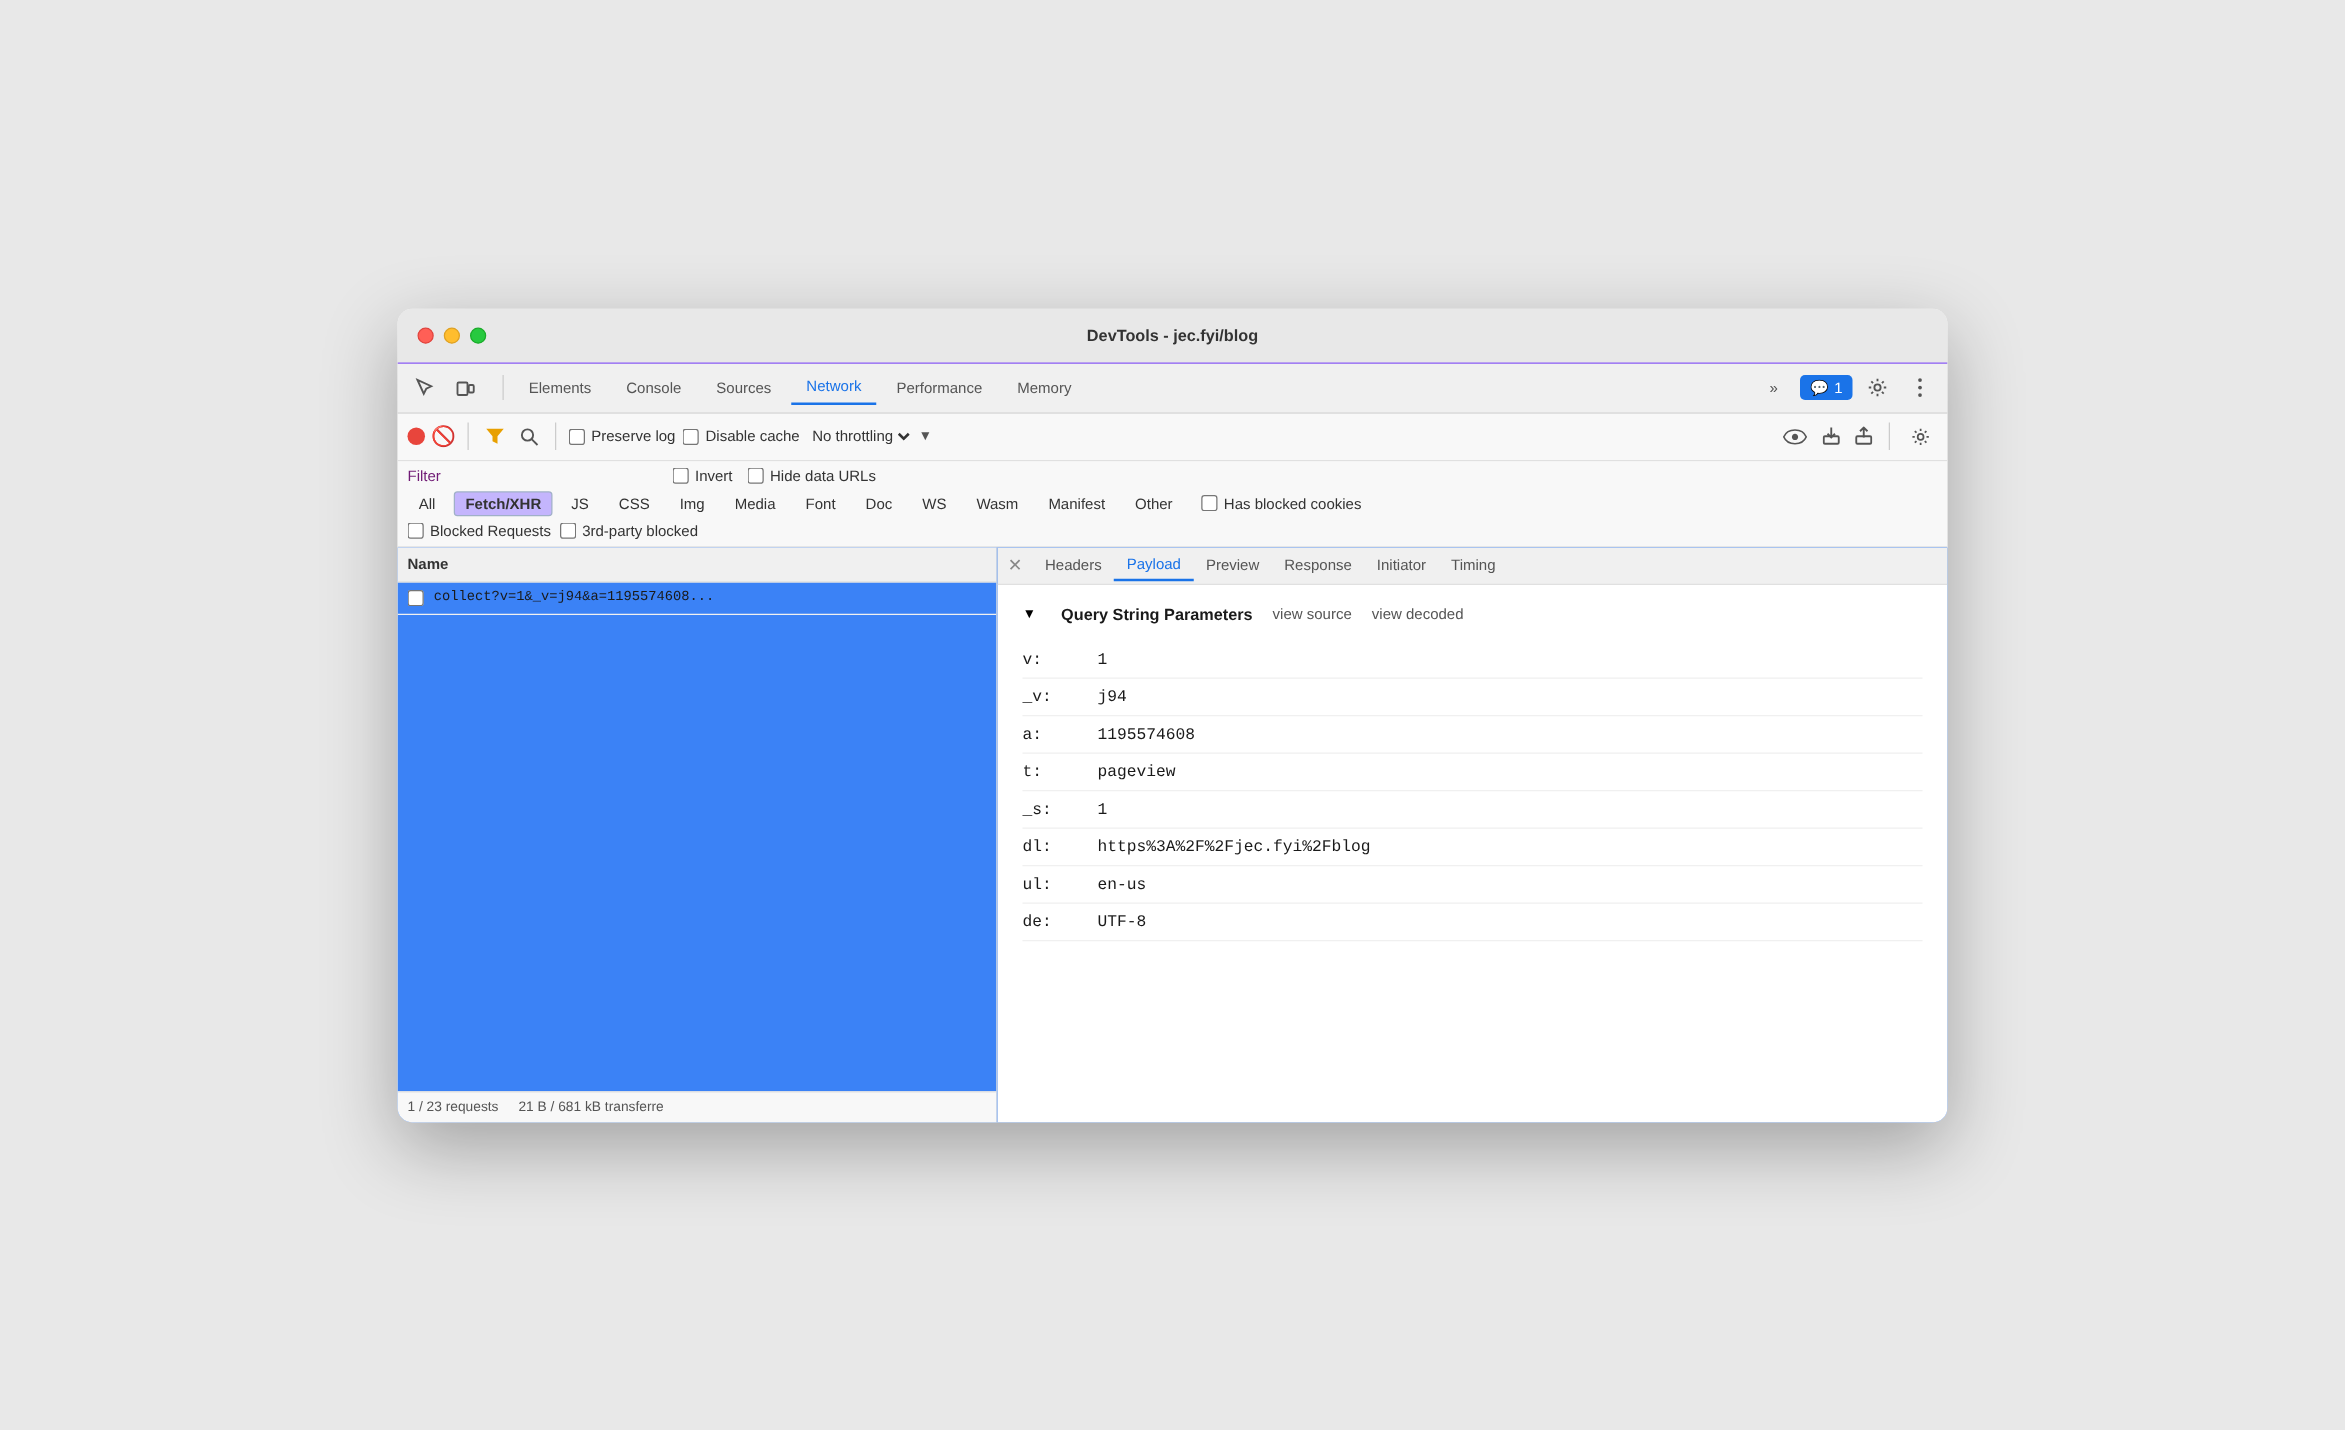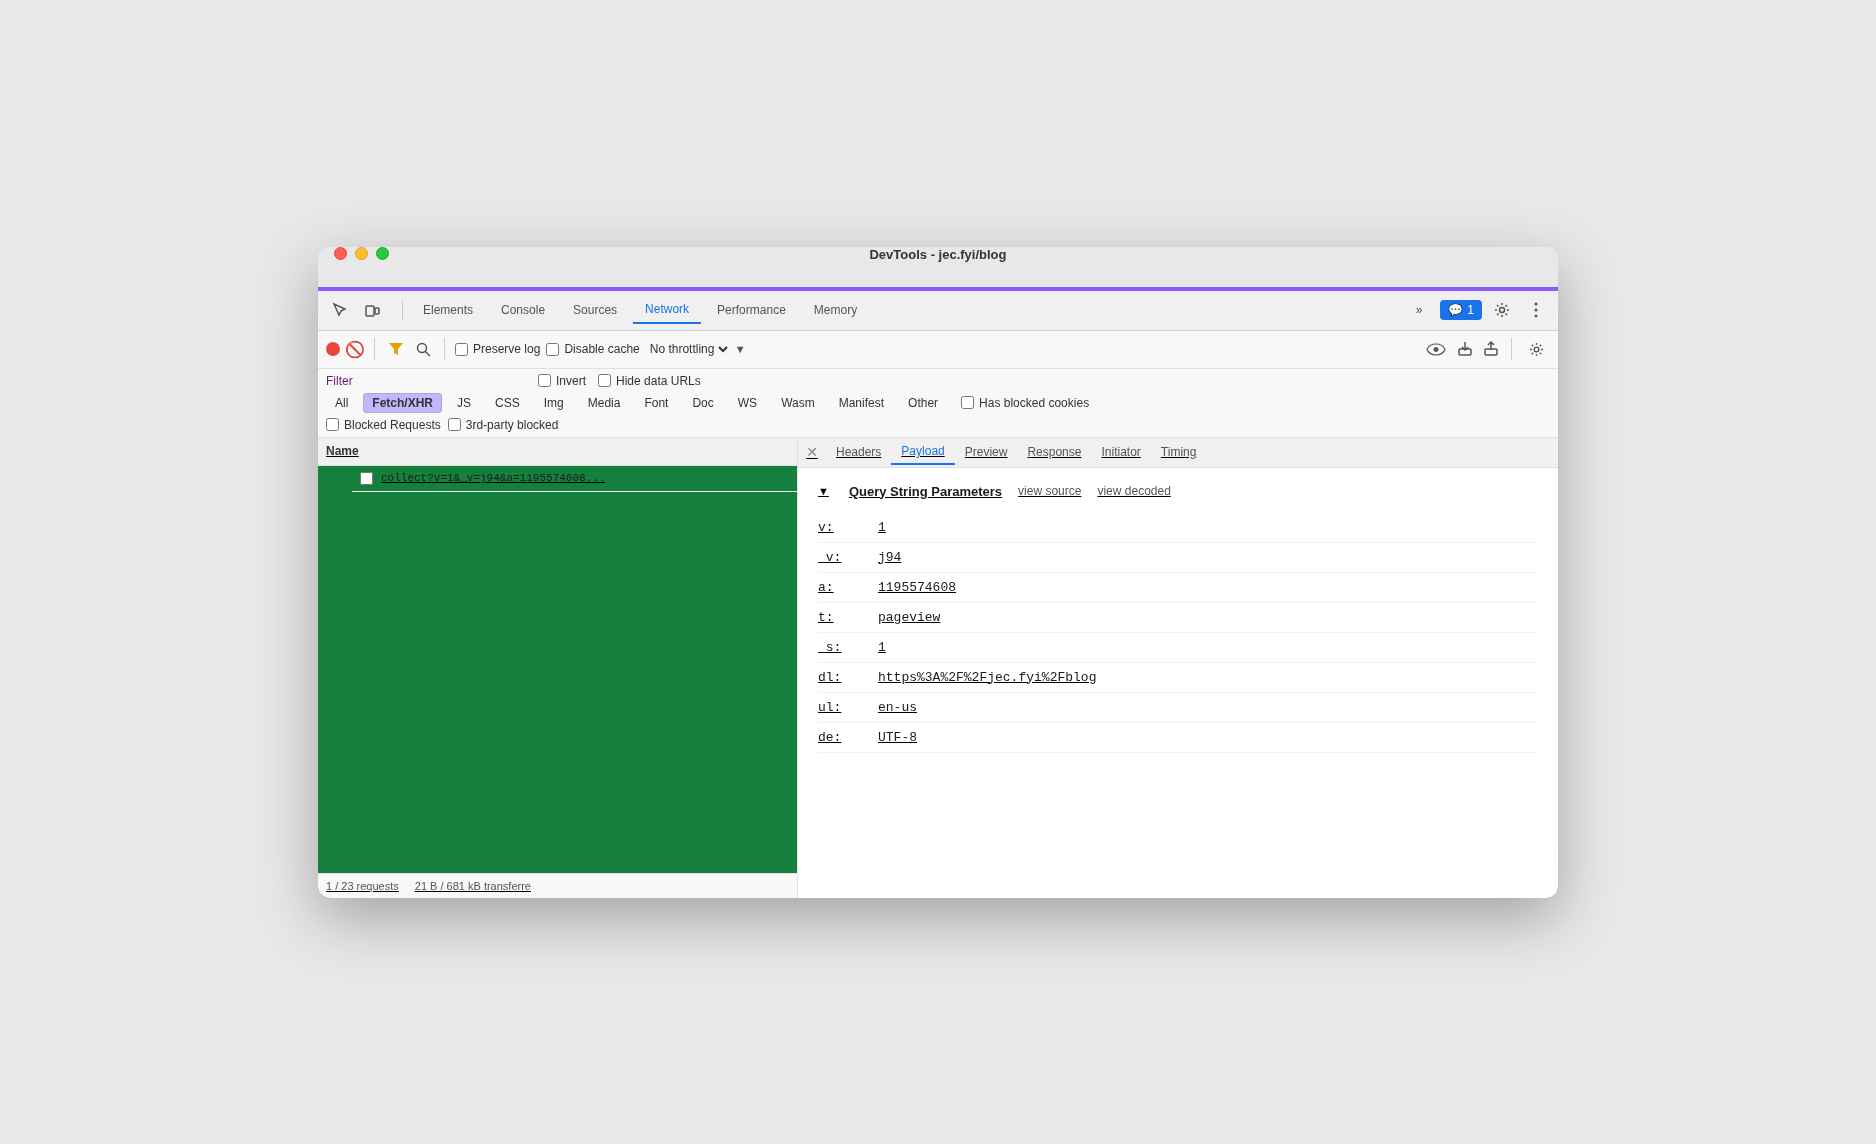--- a/index.html
+++ b/index.html
@@ -15,24 +15,24 @@
       width: 1240px;
       background: #f5f5f5;
       border-radius: 12px;
       box-shadow: 0 20px 60px rgba(0,0,0,0.3);
       overflow: hidden;
     }
     .title-bar {
       background: #e8e8e8;
       height: 44px;
       display: flex;
-      align-items: flex-start;
+      align-items: center;
       justify-content: center;
       position: relative;
-      border-bottom: 4px solid #8b5cf6;
+      border-bottom: 1px solid #8b5cf6;
     }
     .traffic-lights {
       position: absolute;
       left: 16px;
       display: flex;
       gap: 8px;
       align-items: center;
     }
     .traffic-light {
       width: 13px;
@@ -213,22 +213,21 @@
     }
     .filter-row2 {
       display: flex;
       align-items: center;
       gap: 7px;
     }
     
     .main-area {
       display: flex;
       height: 460px;
-      background: #15803d;
-      text-decoration: underline;
+      background: #3b82f6;
     }
     
     .left-panel {
       width: 480px;
       border-right: 1px solid #e0e0e0;
       display: flex;
       flex-direction: column;
     }
     .requests-header {
       display: flex;
@@ -239,21 +238,20 @@
       padding: 0 8px;
     }
     .requests-header span {
       font-size: 12px;
       font-weight: 600;
       color: #333;
     }
     .request-list {
       flex: 1;
       overflow-y: auto;
-      margin-left: 34px;
     }
     .request-row {
       display: flex;
       align-items: center;
       padding: 6px 8px;
       gap: 8px;
       cursor: pointer;
       font-size: 12px;
       border-bottom: 1px solid #f0f0f0;
     }

